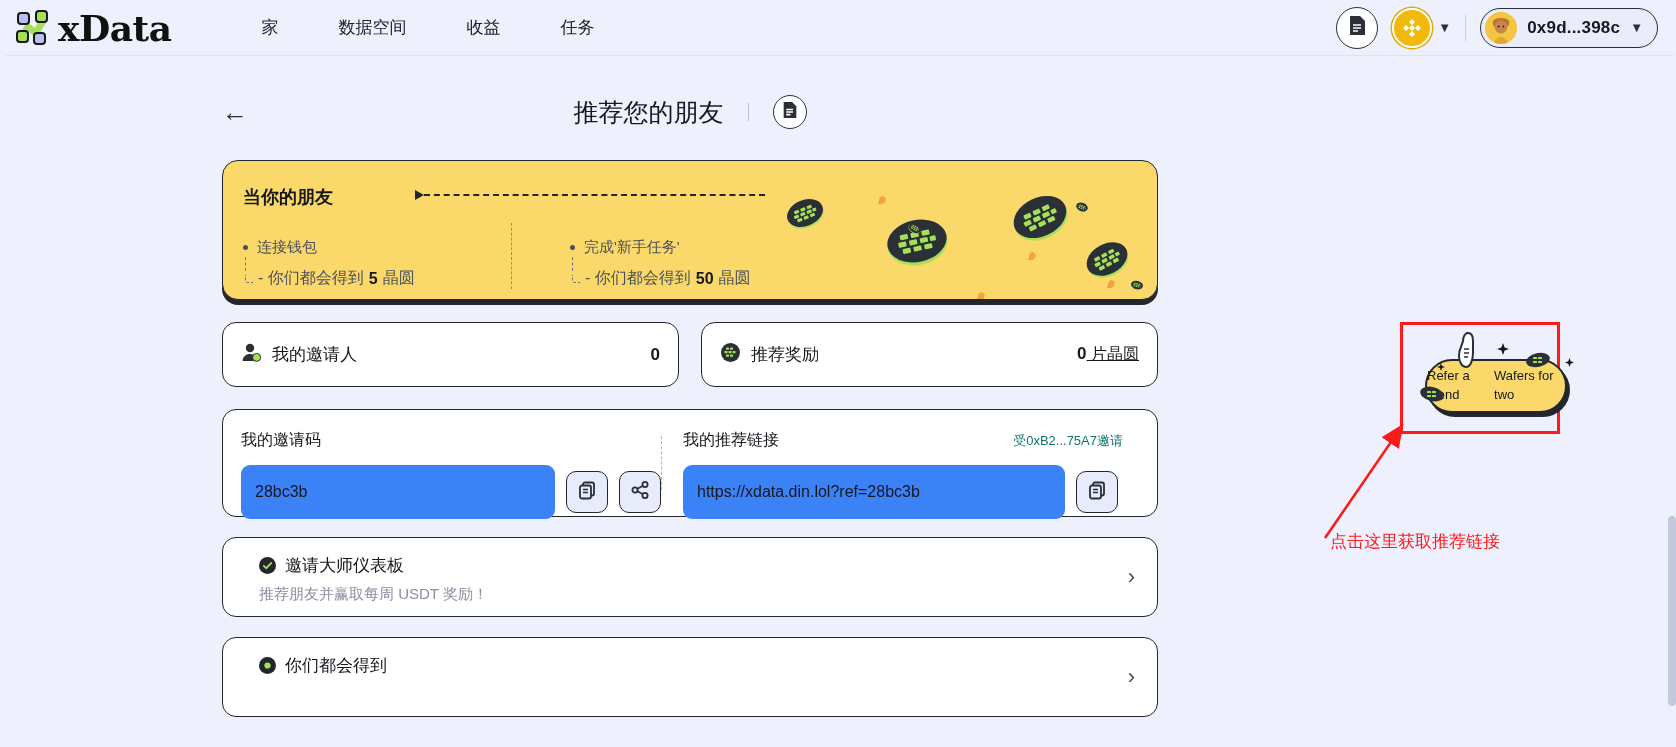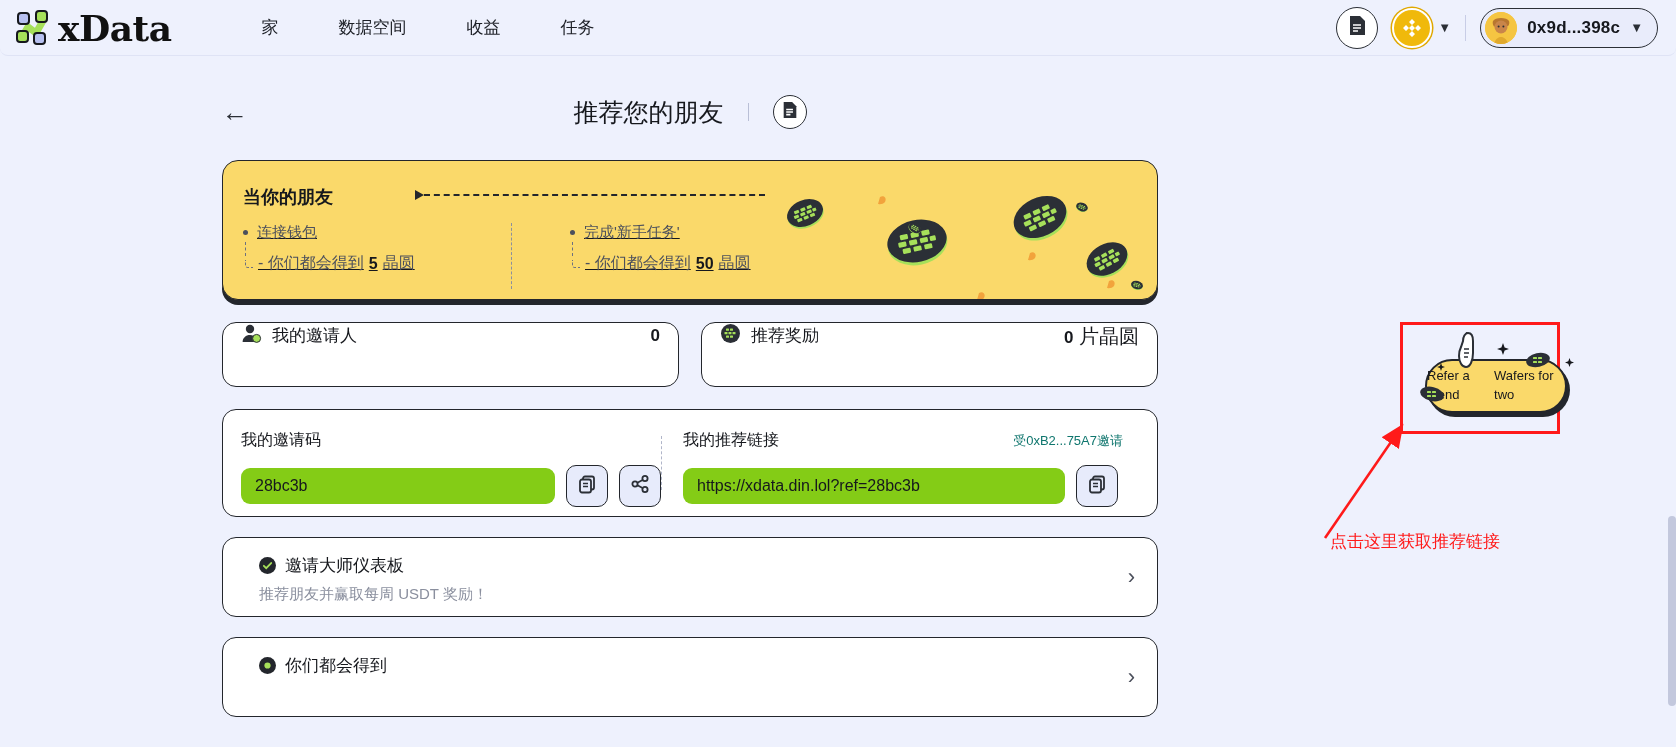--- a/index.html
+++ b/index.html
@@ -101,21 +101,21 @@
     display:flex; align-items:center;
   }
   .banner-arrowline .tri{
     width:0;height:0;border-left:9px solid #23262c;
     border-top:5px solid transparent;border-bottom:5px solid transparent;
   }
   .banner-arrowline .dash{
     flex:1; height:0; border-top:2px dashed #23262c;
   }
   .banner-cols{
-    position:absolute; left:20px; top:62px; display:flex; align-items:flex-start;text-decoration:underline;
+    position:absolute; left:20px; top:62px; display:flex; align-items:flex-end;
   }
   .bcol{ width:268px; }
   .bcol .line1{ display:flex; align-items:center; gap:9px; font-size:15px; color:#4c505c;}
   .bcol .dot{ width:5px;height:5px;border-radius:50%;background:#4c505c; flex:none;}
   .bcol .stem{
     margin-left:2px; border-left:1.5px dashed #6c7080; height:14px; width:1px;
   }
   .bcol .line2{ display:flex; align-items:center; gap:5px; font-size:16px; color:#4c505c; margin-top:-3px;}
   .bcol .elbow{
     width:8px;height:8px;border-left:1.5px dashed #6c7080;border-bottom:1.5px dashed #6c7080;
@@ -125,40 +125,40 @@
   .bcol-sep{
     width:1px; height:66px; border-left:1.5px dashed #8b8f9e; margin:0 0 0 0;
   }
   .banner-art{ position:absolute; right:0; top:0; width:400px; height:140px; }
 
   
   .stats{ display:flex; gap:22px; margin-top:22px; }
   .stat-card{
     flex:1; height:65px; border-radius:14px;
     background:#fff; border:1.5px solid #23262c;
-    display:flex; align-items:flex-start; padding:0 18px;
+    display:flex; align-items:center; padding:0 18px;
   }
   .stat-left{ display:flex; align-items:center; gap:10px; }
   .stat-label{ font-size:17px; color:#16181d; }
   .stat-val{ margin-left:auto; font-size:17px; font-weight:700; color:#16181d;}
-  .stat-val .unit{ font-weight:400; font-size:20px; }
+  .stat-val .unit{ font-weight:400; font-size:16px;text-decoration:underline; }
 
   
   .invite-card{
     margin-top:22px; border-radius:14px; background:#fff;
     border:1.5px solid #23262c; display:flex; padding:20px 18px 20px 18px;
     position:relative; height:108px;
   }
   .invite-left{ width:420px; }
   .invite-right{ flex:1; padding-left:22px; position:relative;}
   .inv-label{ font-size:16px; color:#16181d; margin-bottom:14px; }
   .inv-row{ display:flex; align-items:center; gap:11px; }
   .inv-input{
-    background:#84cc16; border:none; border-radius:9px;
-    height:36px; font-size:16px; color:#16181d;
+    background:#3b82f6; border:none; border-radius:9px;
+    height:54px; font-size:16px; color:#16181d;
     display:flex; align-items:center; padding:10px 14px;
   }
   .inv-input.code{ width:325px; }
   .inv-input.link{ width:382px; }
   .sq-btn{
     width:42px;height:42px;border-radius:10px;background:#e7ebfb;
     border:1.5px solid #23262c; display:flex;align-items:center;justify-content:center;
     cursor:pointer; flex:none;
   }
   .invite-vsep{

